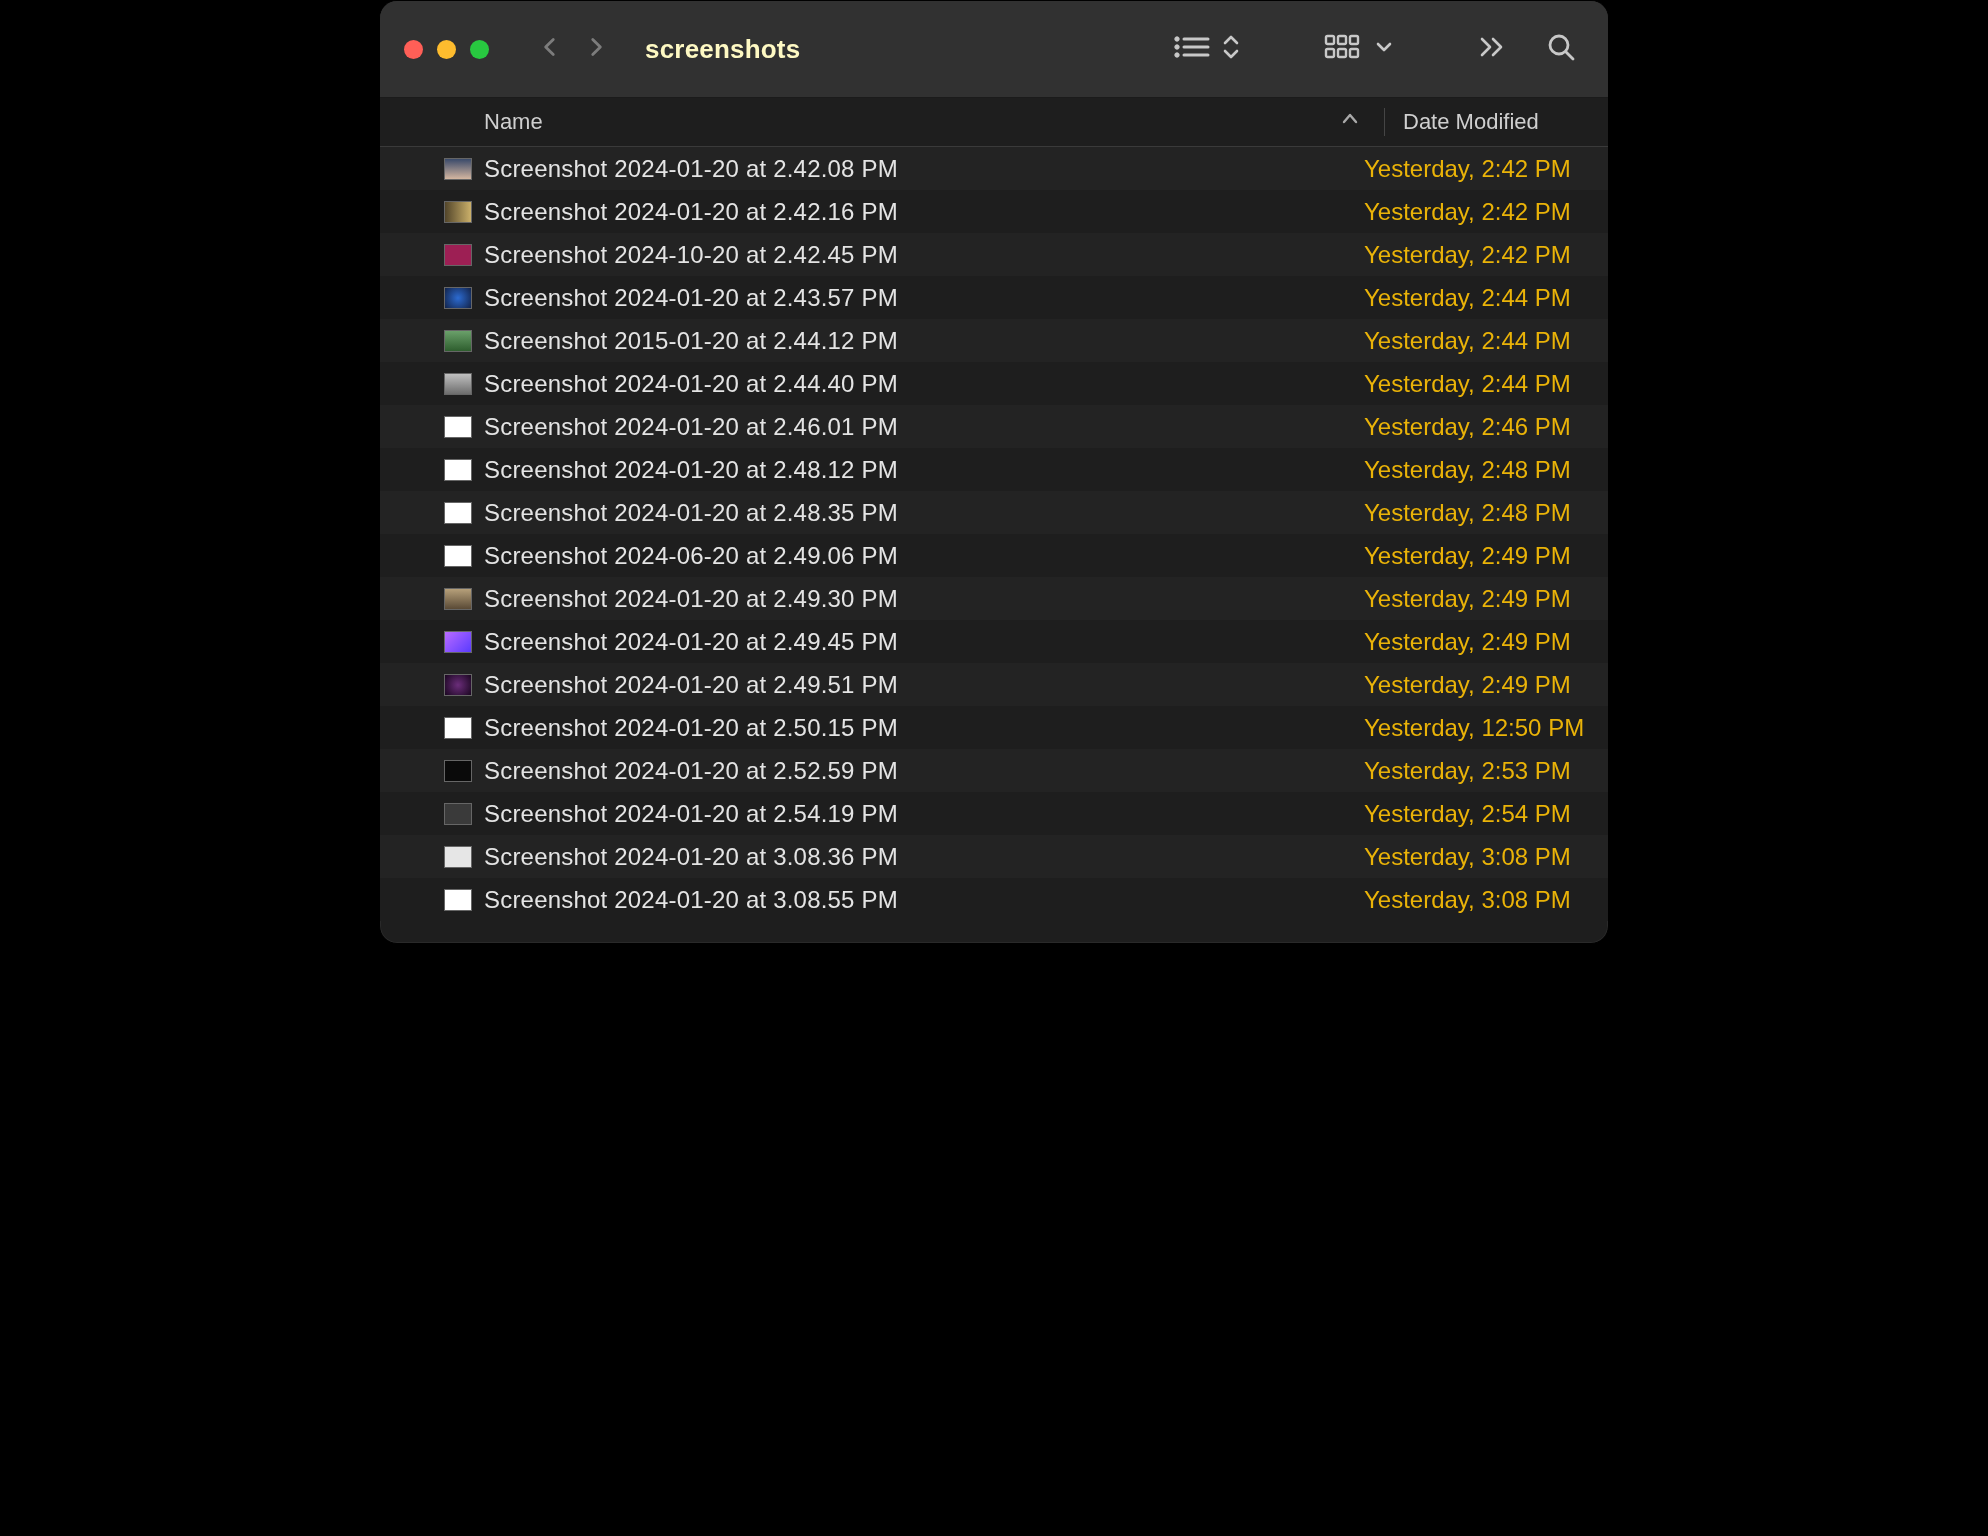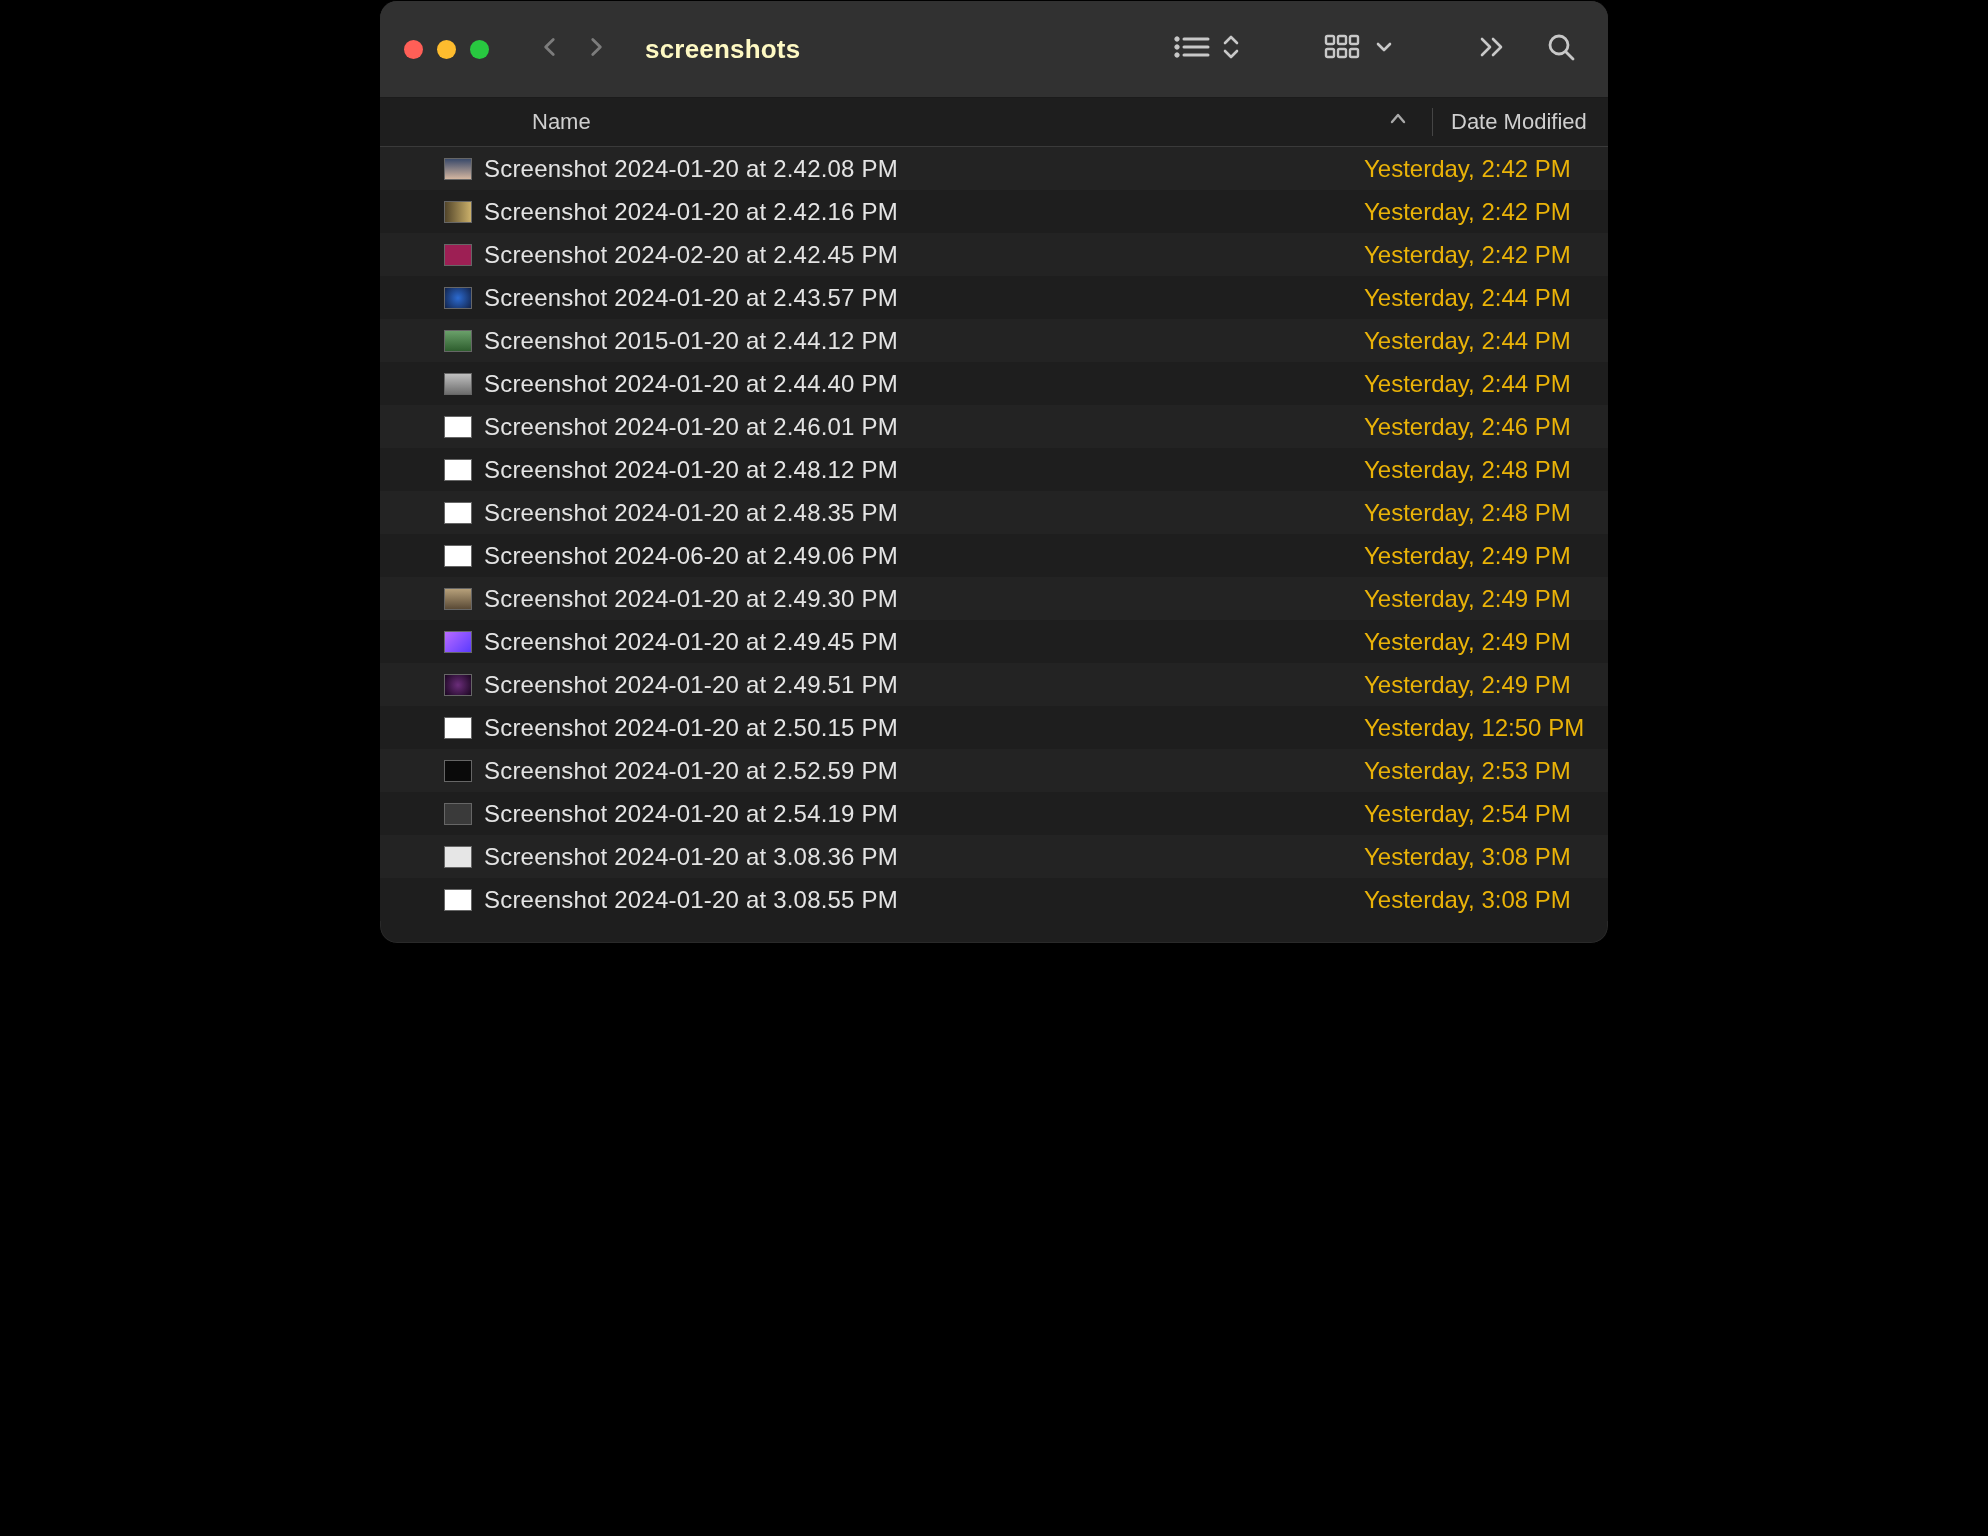--- a/index.html
+++ b/index.html
@@ -24,21 +24,20 @@
   .title{color:#fef9c3;font-size:26px;font-weight:600;letter-spacing:.2px;}
   .spacer{flex:1;}
   .tb-btn{display:flex;align-items:center;gap:10px;padding:6px 8px;border-radius:6px;}
   .tb-btn svg{stroke:#c8c8c8;fill:none;}
   .tb-icon{color:#c8c8c8;}
   
   .col-header{
     height:48px;background:#1e1e1e;display:flex;align-items:center;font-size:22px;
     color:#cfcfcf;font-weight:500;border-bottom:1px solid #3a3a3a;
     flex:0 0 auto;
-    padding-left:48px;
   }
   .col-name{flex:0 0 900px;padding-left:104px;display:flex;align-items:center;position:relative;}
   .col-name .sort{position:absolute;right:24px;}
   .col-sep{width:1px;height:28px;background:#454545;}
   .col-date{padding-left:18px;}
   
   .rows{flex:1 1 auto;overflow:hidden;}
   .row{height:43px;display:flex;align-items:center;color:#e4e4e4;font-size:24px;}
   .row:nth-child(odd){background:#232323;}
   .row:nth-child(even){background:#1e1e1e;}
@@ -155,21 +154,21 @@
       <div class="row">
         <div class="cell-name">
           <span class="thumb" style="background:linear-gradient(90deg,#52452a,#cbb06a)"></span>
           <span class="fname">Screenshot 2024-01-20 at 2.42.16 PM</span>
         </div>
         <div class="cell-date">Yesterday, 2:42 PM</div>
       </div>
       <div class="row">
         <div class="cell-name">
           <span class="thumb" style="background:#9d1f54"></span>
-          <span class="fname">Screenshot 2024-02-20 at 2.42.45 PM</span>
+          <span class="fname">Screenshot 2024-10-20 at 2.42.45 PM</span>
         </div>
         <div class="cell-date">Yesterday, 2:42 PM</div>
       </div>
       <div class="row">
         <div class="cell-name">
           <span class="thumb" style="background:radial-gradient(circle,#2c6bd1,#12234a)"></span>
           <span class="fname">Screenshot 2024-01-20 at 2.43.57 PM</span>
         </div>
         <div class="cell-date">Yesterday, 2:44 PM</div>
       </div>

